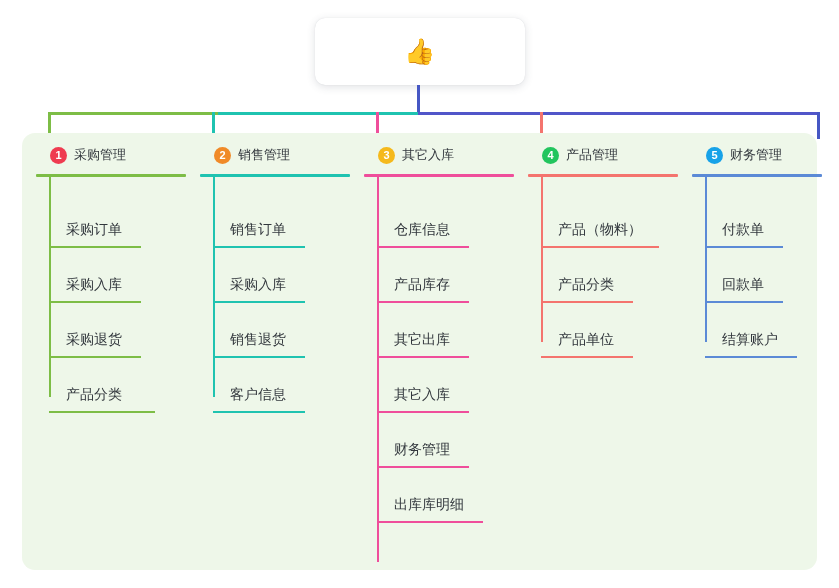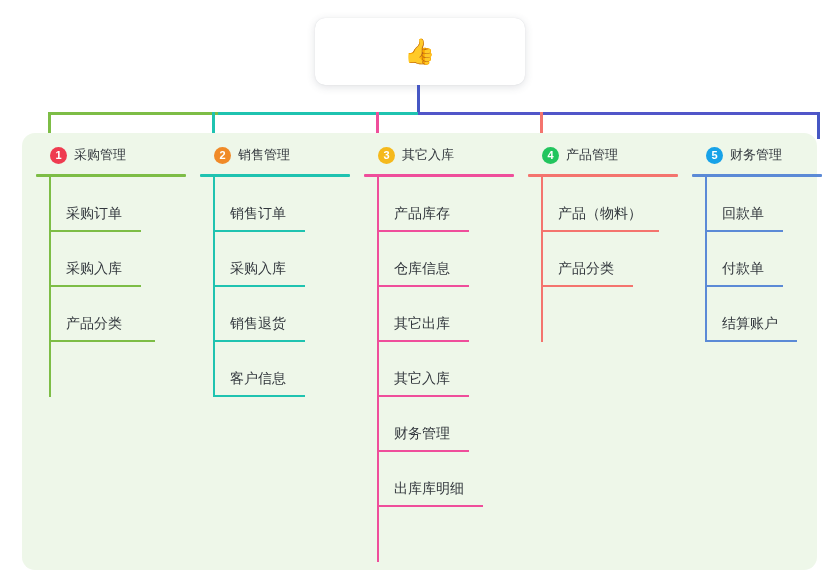--- a/index.html
+++ b/index.html
@@ -106,21 +106,21 @@
     color: #32373d;
     white-space: nowrap;
   }
   .col-rule {
     height: 3px;
     margin-top: 6px;
     border-radius: 1px;
   }
   .col-body {
     position: relative;
-    padding-top: 0px;
+    padding-top: 16px;
   }
   .spine {
     position: absolute;
     left: 13px;
     top: 0;
     width: 2px;
   }
   .leaf {
     position: relative;
     height: 55px;
@@ -175,20 +175,24 @@
         <div class="spine" style="background: rgb(125, 189, 70); height: 220px;"></div>
         <div class="leaf">
           <span class="leaf-label">采购订单</span>
           <div class="leaf-rule" style="background: rgb(125, 189, 70); width: 92px;"></div>
         </div>
         <div class="leaf">
           <span class="leaf-label">采购入库</span>
           <div class="leaf-rule" style="background: rgb(125, 189, 70); width: 92px;"></div>
         </div>
         <div class="leaf">
+          <span class="leaf-label">采购退货</span>
+          <div class="leaf-rule" style="background: rgb(125, 189, 70); width: 92px;"></div>
+        </div>
+        <div class="leaf">
           <span class="leaf-label">产品分类</span>
           <div class="leaf-rule" style="background: rgb(125, 189, 70); width: 106px;"></div>
         </div>
       </div>
     </div>
     <div class="column" style="left: 200px; width: 150px;">
       <div class="col-head">
         <span class="badge" style="background: rgb(240, 138, 40);">2</span>
         <span class="col-title">销售管理</span>
       </div>
@@ -215,25 +219,25 @@
     </div>
     <div class="column" style="left: 364px; width: 150px;">
       <div class="col-head">
         <span class="badge" style="background: rgb(245, 185, 27);">3</span>
         <span class="col-title">其它入库</span>
       </div>
       <div class="col-rule" style="background: rgb(239, 78, 155); width: 150px;"></div>
       <div class="col-body">
         <div class="spine" style="background: rgb(239, 78, 155); height: 385px;"></div>
         <div class="leaf">
+          <span class="leaf-label">仓库信息</span>
+          <div class="leaf-rule" style="background: rgb(239, 78, 155); width: 92px;"></div>
+        </div>
+        <div class="leaf">
           <span class="leaf-label">产品库存</span>
-          <div class="leaf-rule" style="background: rgb(239, 78, 155); width: 92px;"></div>
-        </div>
-        <div class="leaf">
-          <span class="leaf-label">仓库信息</span>
           <div class="leaf-rule" style="background: rgb(239, 78, 155); width: 92px;"></div>
         </div>
         <div class="leaf">
           <span class="leaf-label">其它出库</span>
           <div class="leaf-rule" style="background: rgb(239, 78, 155); width: 92px;"></div>
         </div>
         <div class="leaf">
           <span class="leaf-label">其它入库</span>
           <div class="leaf-rule" style="background: rgb(239, 78, 155); width: 92px;"></div>
         </div>
@@ -256,37 +260,41 @@
       <div class="col-body">
         <div class="spine" style="background: rgb(244, 116, 110); height: 165px;"></div>
         <div class="leaf">
           <span class="leaf-label">产品（物料）</span>
           <div class="leaf-rule" style="background: rgb(244, 116, 110); width: 118px;"></div>
         </div>
         <div class="leaf">
           <span class="leaf-label">产品分类</span>
           <div class="leaf-rule" style="background: rgb(244, 116, 110); width: 92px;"></div>
         </div>
+        <div class="leaf">
+          <span class="leaf-label">产品单位</span>
+          <div class="leaf-rule" style="background: rgb(244, 116, 110); width: 92px;"></div>
+        </div>
       </div>
     </div>
     <div class="column" style="left: 692px; width: 130px;">
       <div class="col-head">
         <span class="badge" style="background: rgb(23, 162, 232);">5</span>
         <span class="col-title">财务管理</span>
       </div>
       <div class="col-rule" style="background: rgb(91, 138, 214); width: 130px;"></div>
       <div class="col-body">
         <div class="spine" style="background: rgb(91, 138, 214); height: 165px;"></div>
         <div class="leaf">
+          <span class="leaf-label">付款单</span>
+          <div class="leaf-rule" style="background: rgb(91, 138, 214); width: 78px;"></div>
+        </div>
+        <div class="leaf">
           <span class="leaf-label">回款单</span>
           <div class="leaf-rule" style="background: rgb(91, 138, 214); width: 78px;"></div>
         </div>
         <div class="leaf">
-          <span class="leaf-label">付款单</span>
-          <div class="leaf-rule" style="background: rgb(91, 138, 214); width: 78px;"></div>
-        </div>
-        <div class="leaf">
           <span class="leaf-label">结算账户</span>
           <div class="leaf-rule" style="background: rgb(91, 138, 214); width: 92px;"></div>
         </div>
       </div>
     </div>
   </div>
 
 </body></html>

